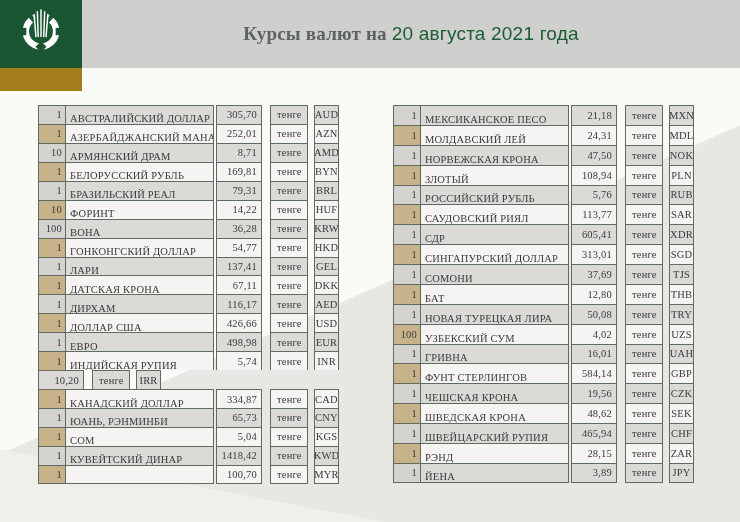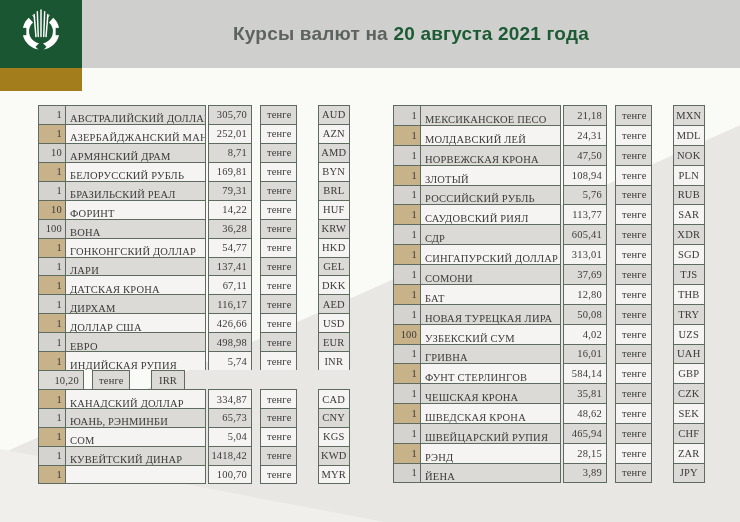--- a/index.html
+++ b/index.html
@@ -42,22 +42,22 @@
   
   .topbar{position:absolute;top:0;left:0;width:740px;height:68px;background:var(--header-band);z-index:2;}
   .logo-block{position:absolute;top:0;left:0;width:82px;height:68px;background:var(--logo-green);display:flex;align-items:center;justify-content:center;z-index:3;}
   .gold-strip{position:absolute;top:68px;left:0;width:82px;height:23px;background:var(--gold-strip);z-index:3;}
   .page-title{
     position:absolute;top:0;left:82px;right:0;height:68px;
     display:flex;align-items:center;justify-content:center;
     font-family:"Liberation Sans", sans-serif;
     font-size:19px;color:var(--title-gray);letter-spacing:0.2px;
   }
-  .page-title .t-reg{white-space:pre;}
-  .page-title .t-bold{font-weight:700;color:var(--title-green);white-space:pre;}
+  .page-title .t-reg{white-space:pre;font-family:Liberation Serif, serif;}
+  .page-title .t-bold{font-weight:400;color:var(--title-green);white-space:pre;}
   
   .rates-table{position:absolute;top:105px;width:312px;z-index:2;font-size:10.5px;letter-spacing:0.2px;}
   .t-left{left:38px;}
   .t-right{left:393px;}
   .row{display:flex;}
   .t-left .row{height:18.95px;}
   .t-right .row{height:19.89px;}
   .box{
     border:1px solid var(--border);
     border-bottom:none;
@@ -68,22 +68,22 @@
   .row:last-child .box{border-bottom:1px solid var(--border);}
   .qn{width:176px;margin-right:2px;padding:0;}
   .qty{
     width:27px;height:100%;
     display:flex;align-items:center;justify-content:flex-end;
     padding-right:3px;border-right:1px solid var(--border);
     flex:none;
   }
   .name{padding-left:4px;white-space:nowrap;margin-top:8px;}
   .rate{width:46px;margin-right:8px;justify-content:flex-end;padding-right:4px;}
-  .unit{width:38px;margin-right:21px;padding-left:6px;}
-  .code{width:34px;justify-content:center;}
+  .unit{width:38px;margin-right:6px;padding-left:6px;}
+  .code{width:25px;justify-content:center;}
   .row.odd .box{background:var(--row-gray);}
   .row.odd .qty{background:var(--qty-gray);}
   .row.even .box{background:var(--row-white);}
   .row.even .qty{background:var(--qty-tan);}
 </style>
 </head>
 <body>
 
 <div class="facet facet-main"></div>
 <div class="facet facet-light"></div>
@@ -419,21 +419,21 @@
     </div>
     <div class="box rate">584,14</div>
     <div class="box unit">тенге</div>
     <div class="box code">GBP</div>
   </div>
     <div class="row odd">
     <div class="box qn">
       <span class="qty">1</span>
       <span class="name">ЧЕШСКАЯ КРОНА</span>
     </div>
-    <div class="box rate">35,81</div>
+    <div class="box rate">19,56</div>
     <div class="box unit">тенге</div>
     <div class="box code">CZK</div>
   </div>
     <div class="row even">
     <div class="box qn">
       <span class="qty">1</span>
       <span class="name">ШВЕДСКАЯ КРОНА</span>
     </div>
     <div class="box rate">48,62</div>
     <div class="box unit">тенге</div>

